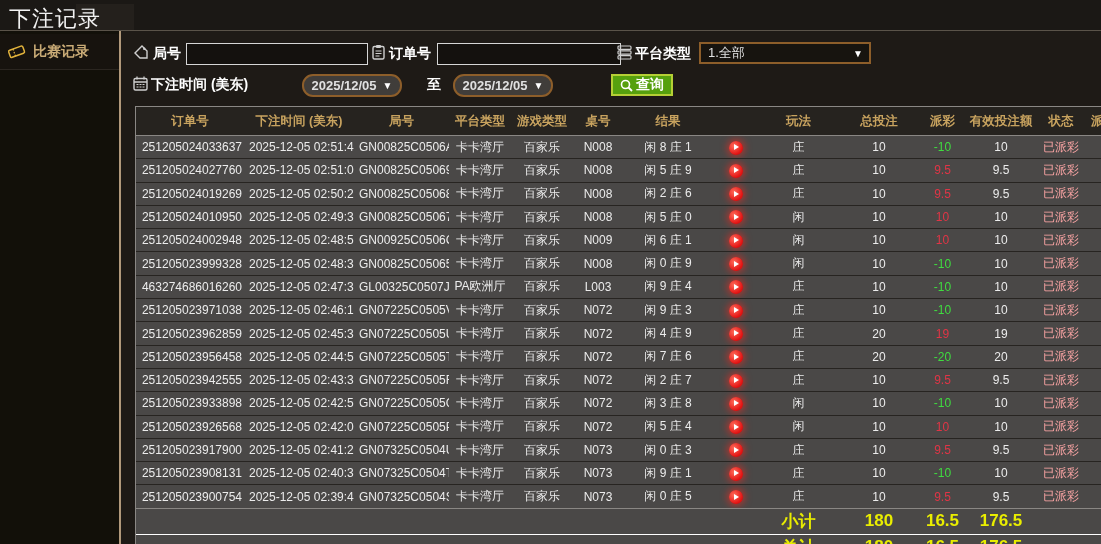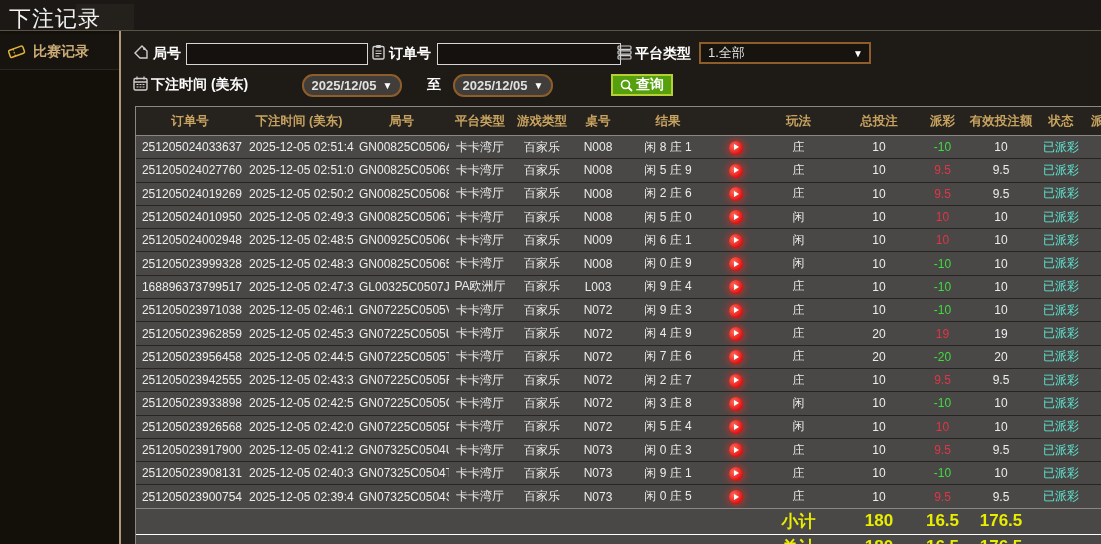--- a/index.html
+++ b/index.html
@@ -52,21 +52,21 @@
   col.c6{width:50px}col.c7{width:90px}col.c8{width:45px}col.c9{width:81px}col.c10{width:80px}
   col.c11{width:47px}col.c12{width:70px}col.c13{width:50px}col.c14{width:60px}
   th{height:26px;background:#26231f;color:#c8a35f;font-size:12.5px;font-weight:bold;
      border-bottom:1px solid #8a8784;white-space:nowrap;overflow:hidden;}
   td{height:20.3px;background:#4a4847;color:#ececec;font-size:12px;text-align:center;
      border-bottom:1px solid #272421;white-space:nowrap;overflow:hidden;}
   td.l{text-align:center;padding-left:5px;}
   #rows tr:last-child td{border-bottom-color:#8a8784;}
   .pay.neg{color:#3fdc3f;}
   .pay.pos{color:#e03546;}
-  .status{color:#5eead4;margin-left:20px;}
+  .status{color:#fca5a5;margin-left:20px;}
   tr.total-row td{height:21px;background:#4a4847;border-bottom:1px solid #ffffff;
       color:#e9ed00;font-weight:bold;font-size:17px;}
 
   .play{display:inline-block;width:14px;height:14px;border-radius:50%;position:relative;vertical-align:middle;
       background:radial-gradient(circle at 35% 35%,#ff6a5a,#e21010 70%);
       box-shadow:0 0 7px 2px rgba(255,40,30,.55);cursor:pointer;}
   .play::after{content:'';position:absolute;left:5px;top:3.5px;width:0;height:0;
       border-left:5px solid #fff;border-top:3.5px solid transparent;border-bottom:3.5px solid transparent;}
 </style>
 </head>
@@ -301,21 +301,21 @@
             <td>闲 0 庄 9</td>
             <td><span class="play"></span></td>
             <td>闲</td>
             <td>10</td>
             <td class="pay neg">-10</td>
             <td>10</td>
             <td class="status">已派彩</td>
             <td></td>
           </tr>
           <tr>
-            <td class="l">168896373799517</td>
+            <td class="l">463274686016260</td>
             <td class="l">2025-12-05 02:47:30</td>
             <td class="l">GL00325C0507J</td>
             <td>PA欧洲厅</td>
             <td>百家乐</td>
             <td>L003</td>
             <td>闲 9 庄 4</td>
             <td><span class="play"></span></td>
             <td>庄</td>
             <td>10</td>
             <td class="pay neg">-10</td>

